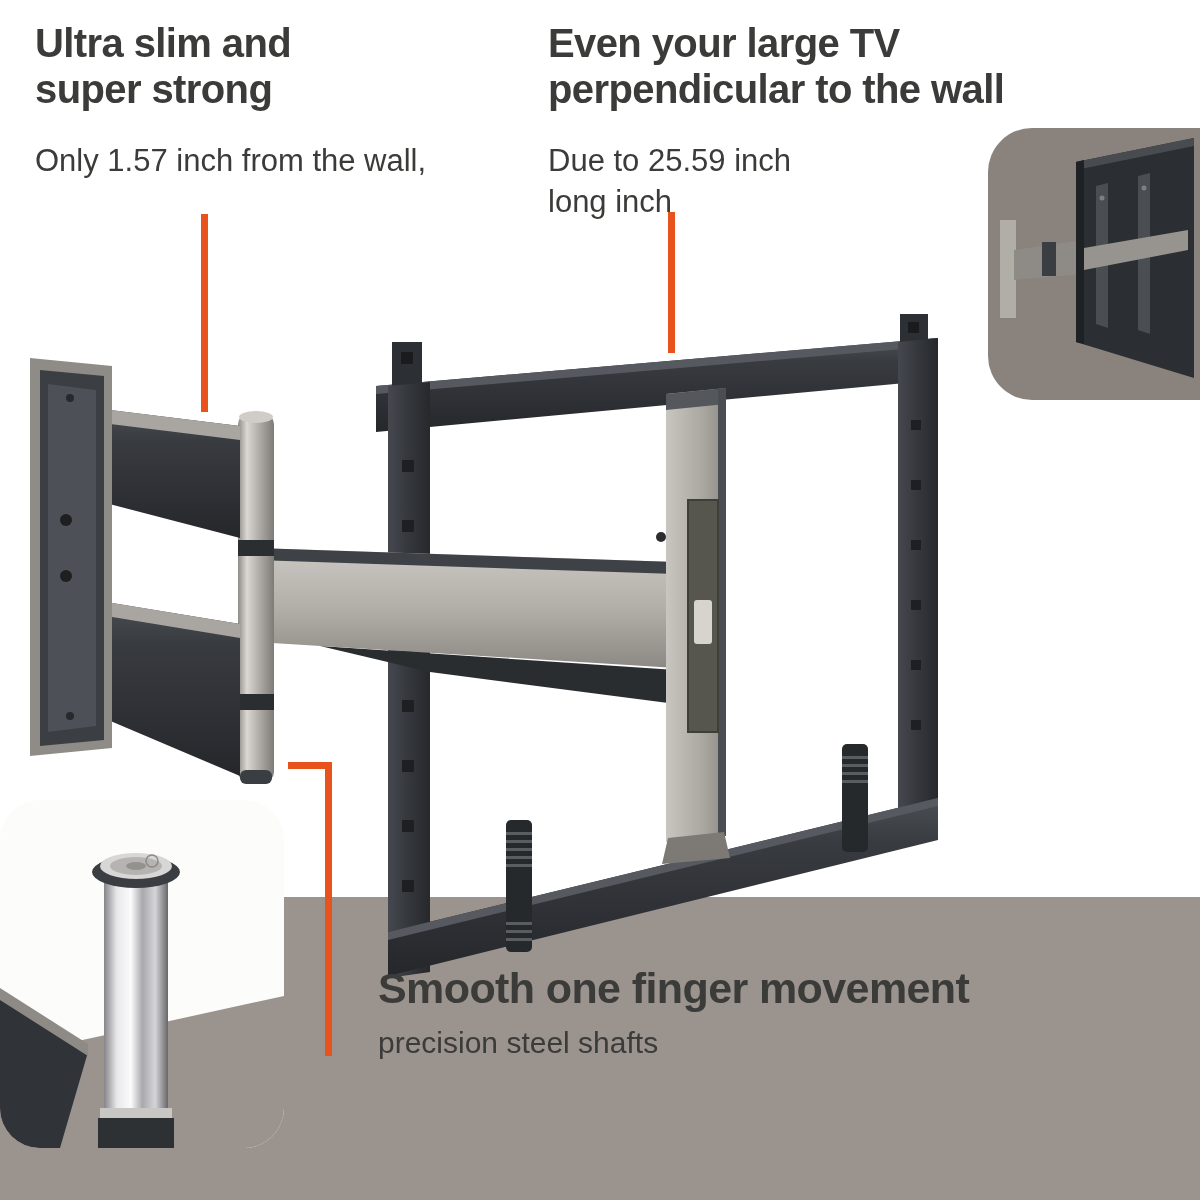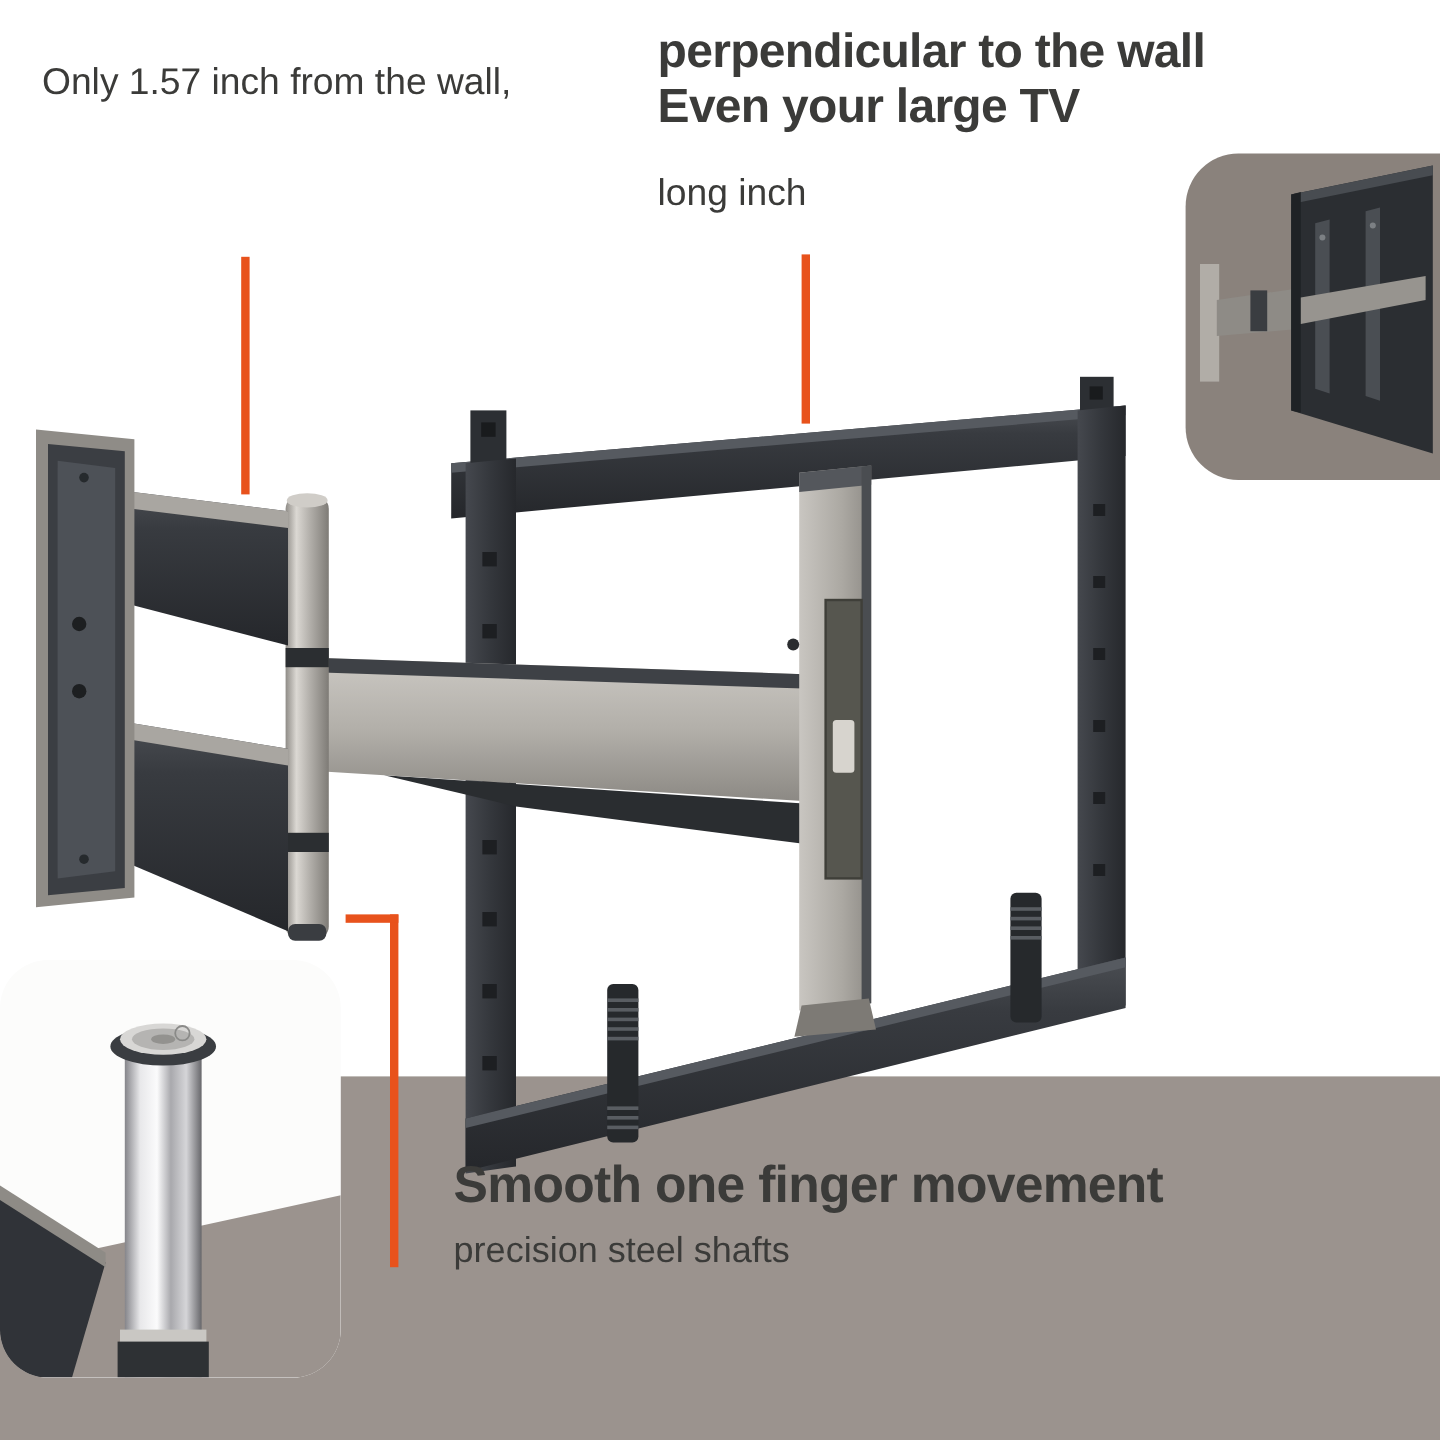--- a/index.html
+++ b/index.html
@@ -216,31 +216,36 @@
       <circle cx="152" cy="61" r="6" fill="none" stroke="#8a8a88" stroke-width="1.5"></circle>
     </svg>
   </div>
 
   <div class="cline" id="line-slim"></div>
   <div class="cline" id="line-arms"></div>
   <div class="cline" id="line-move-v"></div>
   <div class="cline" id="line-move-h"></div>
 
   <div class="callout" id="callout-slim">
+    <div class="hl">
+      <div>Ultra slim and</div>
+      <div>super strong</div>
+    </div>
     <div class="body">
       <div>Only 1.57 inch from the wall,</div>
     </div>
   </div>
 
   <div class="callout" id="callout-perp">
     <div class="hl">
+      <div>Even your large TV</div>
       <div>perpendicular to the wall</div>
-      <div>Even your large TV</div>
     </div>
     <div class="body">
+      <div>Due to 25.59 inch</div>
       <div>long inch</div>
     </div>
   </div>
 
   <div class="callout" id="callout-move">
     <div class="hl">
       <div>Smooth one finger movement</div>
     </div>
     <div class="body">
       <div>precision steel shafts</div>

